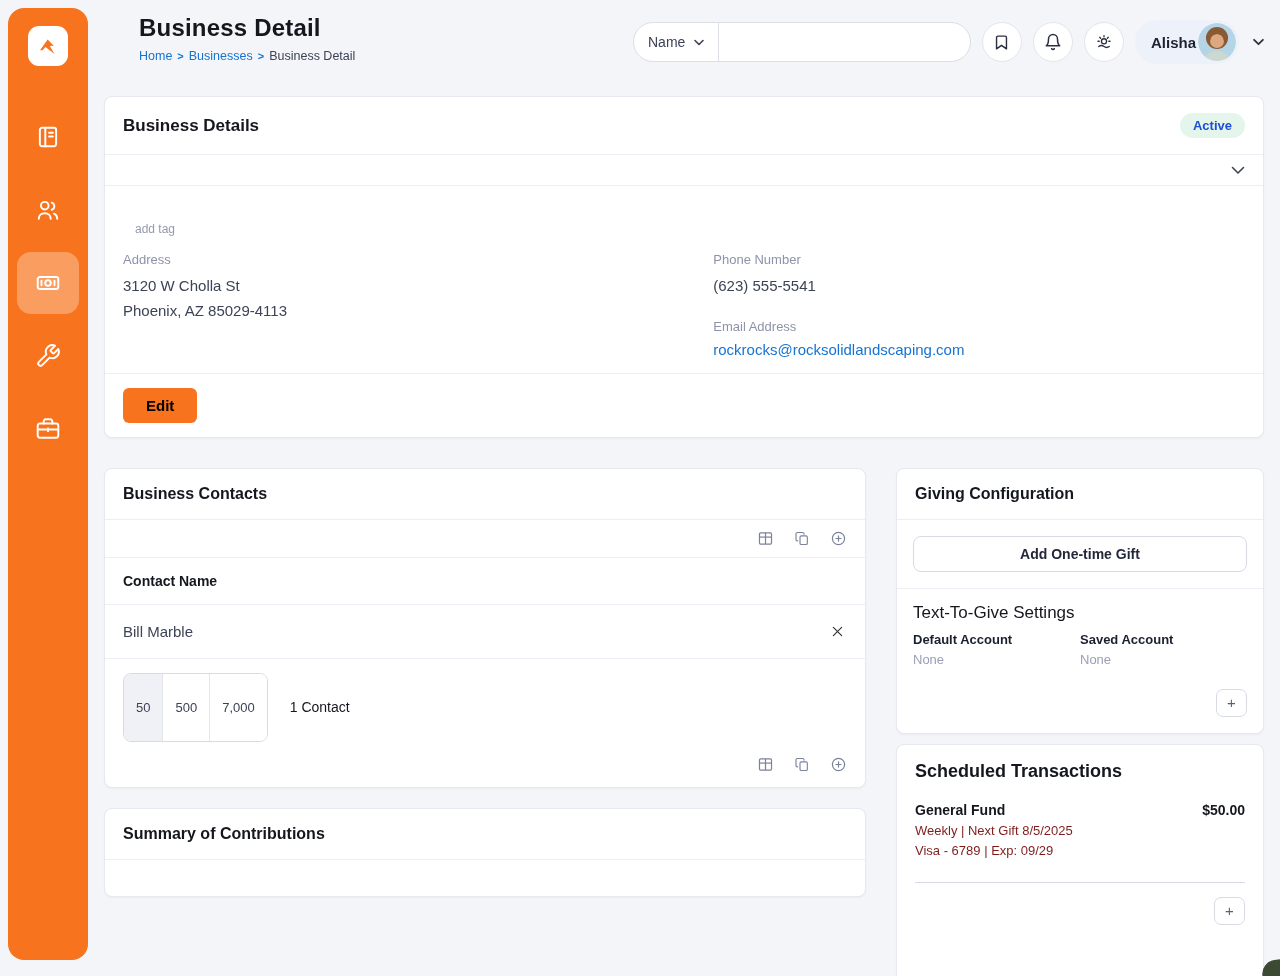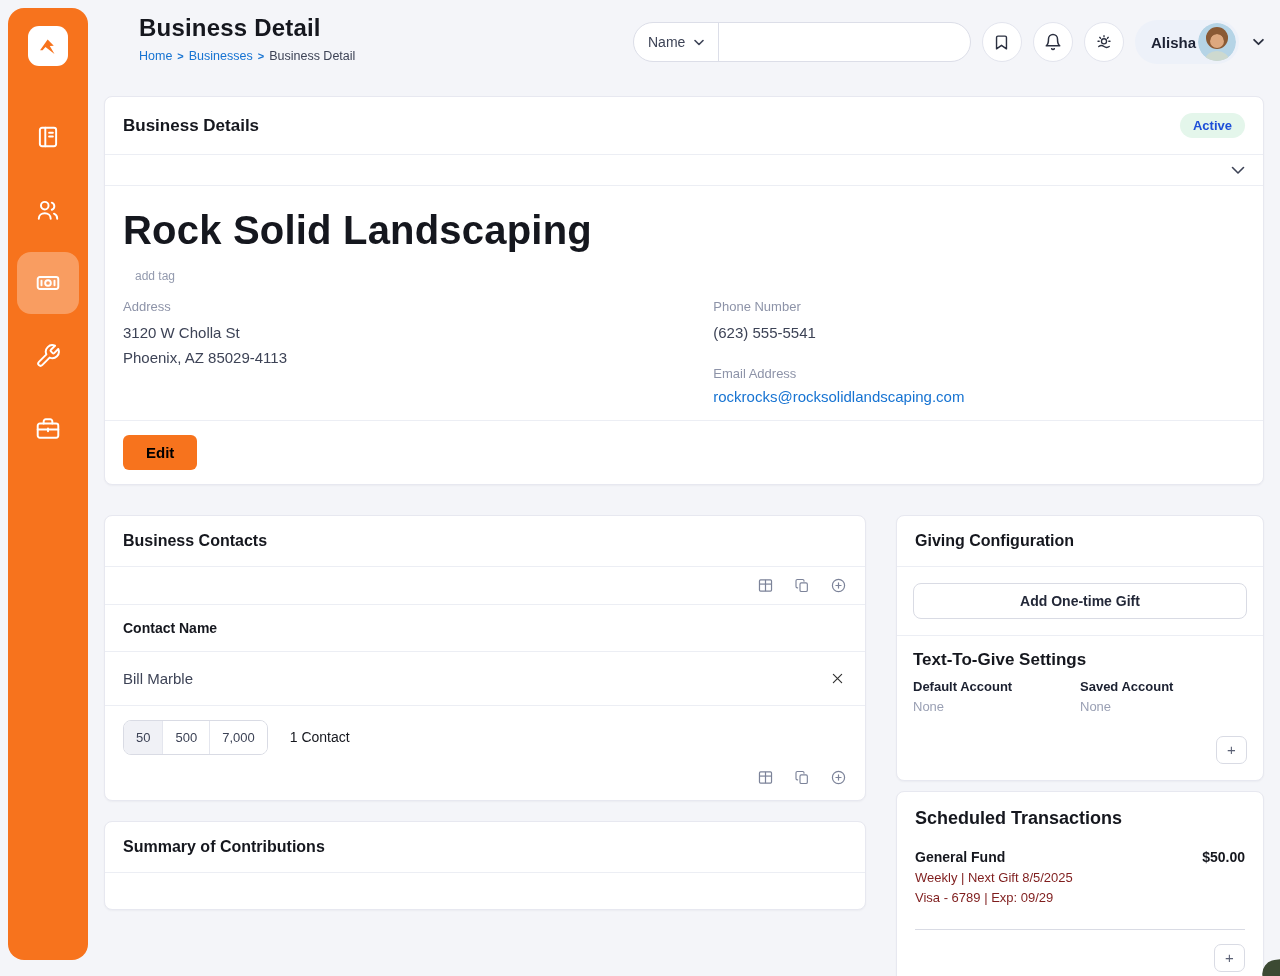--- a/index.html
+++ b/index.html
@@ -103,37 +103,37 @@
   .grid-row {
     padding:18px; border-bottom:1px solid #eceef4; display:flex; align-items:center;
     justify-content:space-between; font-size:15px; color:#3d4356; cursor:pointer;
   }
   .row-delete { background:none; border:none; font-size:15px; color:#333; cursor:pointer; padding:0 4px; }
   .grid-footer { padding:14px 18px 6px; }
   .pager-row { display:flex; align-items:center; }
   .pager { display:inline-flex; border:1px solid #d9dbe4; border-radius:8px; overflow:hidden; background:#fff; }
   .pager button {
     background:#fff; border:none; border-right:1px solid #e4e6ee; font-size:13px; color:#3d4356;
-    padding:9px 12px; cursor:pointer; font-family:inherit;
+    padding:26px 12px; cursor:pointer; font-family:inherit;
   }
   .pager button:last-child { border-right:none; }
   .pager button.active { background:#f0f1f6; }
   .count-label { margin-left:22px; font-size:14px; color:#15171e; }
   .toolbar-bottom { display:flex; justify-content:flex-end; gap:20px; padding:14px 0 8px; color:#7c8399; }
 
   .summary-card { margin-top:20px; }
   .summary-body { height:36px; }
 
   .gc-section { padding:16px; border-bottom:1px solid #eceef4; }
   .add-gift-btn {
     width:100%; background:#fff; border:1px solid #d9dbe4; border-radius:8px; padding:9px 10px;
     font-size:14px; font-weight:600; color:#232838; cursor:pointer; font-family:inherit;
   }
   .ttg { padding:14px 16px 16px; }
-  .ttg-title { margin:0 0 9px; font-size:17px; font-weight:700; }
+  .ttg-title { margin:0 0 9px; font-size:17px; font-weight:400; }
   .ttg-grid { display:grid; grid-template-columns:1fr 1fr; }
   .ttg-label { font-size:13px; font-weight:700; color:#1b2030; margin-bottom:5px; }
   .ttg-value { font-size:13px; color:#9aa0b4; }
   .plus-row { display:flex; justify-content:flex-end; margin-top:22px; }
   .plus-btn {
     min-width:31px; height:28px; border:1px solid #d9dbe4; border-radius:7px; background:#fff;
     color:#5b6175; font-size:15px; cursor:pointer; font-family:inherit; line-height:1;
   }
 
   .st-card { margin-top:10px; padding:16px 18px; height:310px; }
@@ -289,21 +289,20 @@
     <div class="collapse-strip">
       <button class="chevron-btn">
         <span>
           <svg width="14" height="9" viewBox="0 0 14 9">
               <path d="M1.5 1.5 L7 7 L12.5 1.5" fill="none" stroke="#3d4356" stroke-width="1.6" stroke-linecap="round" stroke-linejoin="round"></path>
             </svg>
         </span>
       </button>
     </div>
     <div class="bd-body">
-      <h2 class="business-name">Rock Solid Landscaping</h2>
       <div class="add-tag">add tag</div>
       <div class="info-grid">
         <div>
           <div class="info-label">Address</div>
           <div class="info-value">3120 W Cholla St</div>
           <div class="info-value">Phoenix, AZ 85029-4113</div>
         </div>
         <div>
           <div class="info-block">
             <div class="info-label">Phone Number</div>

